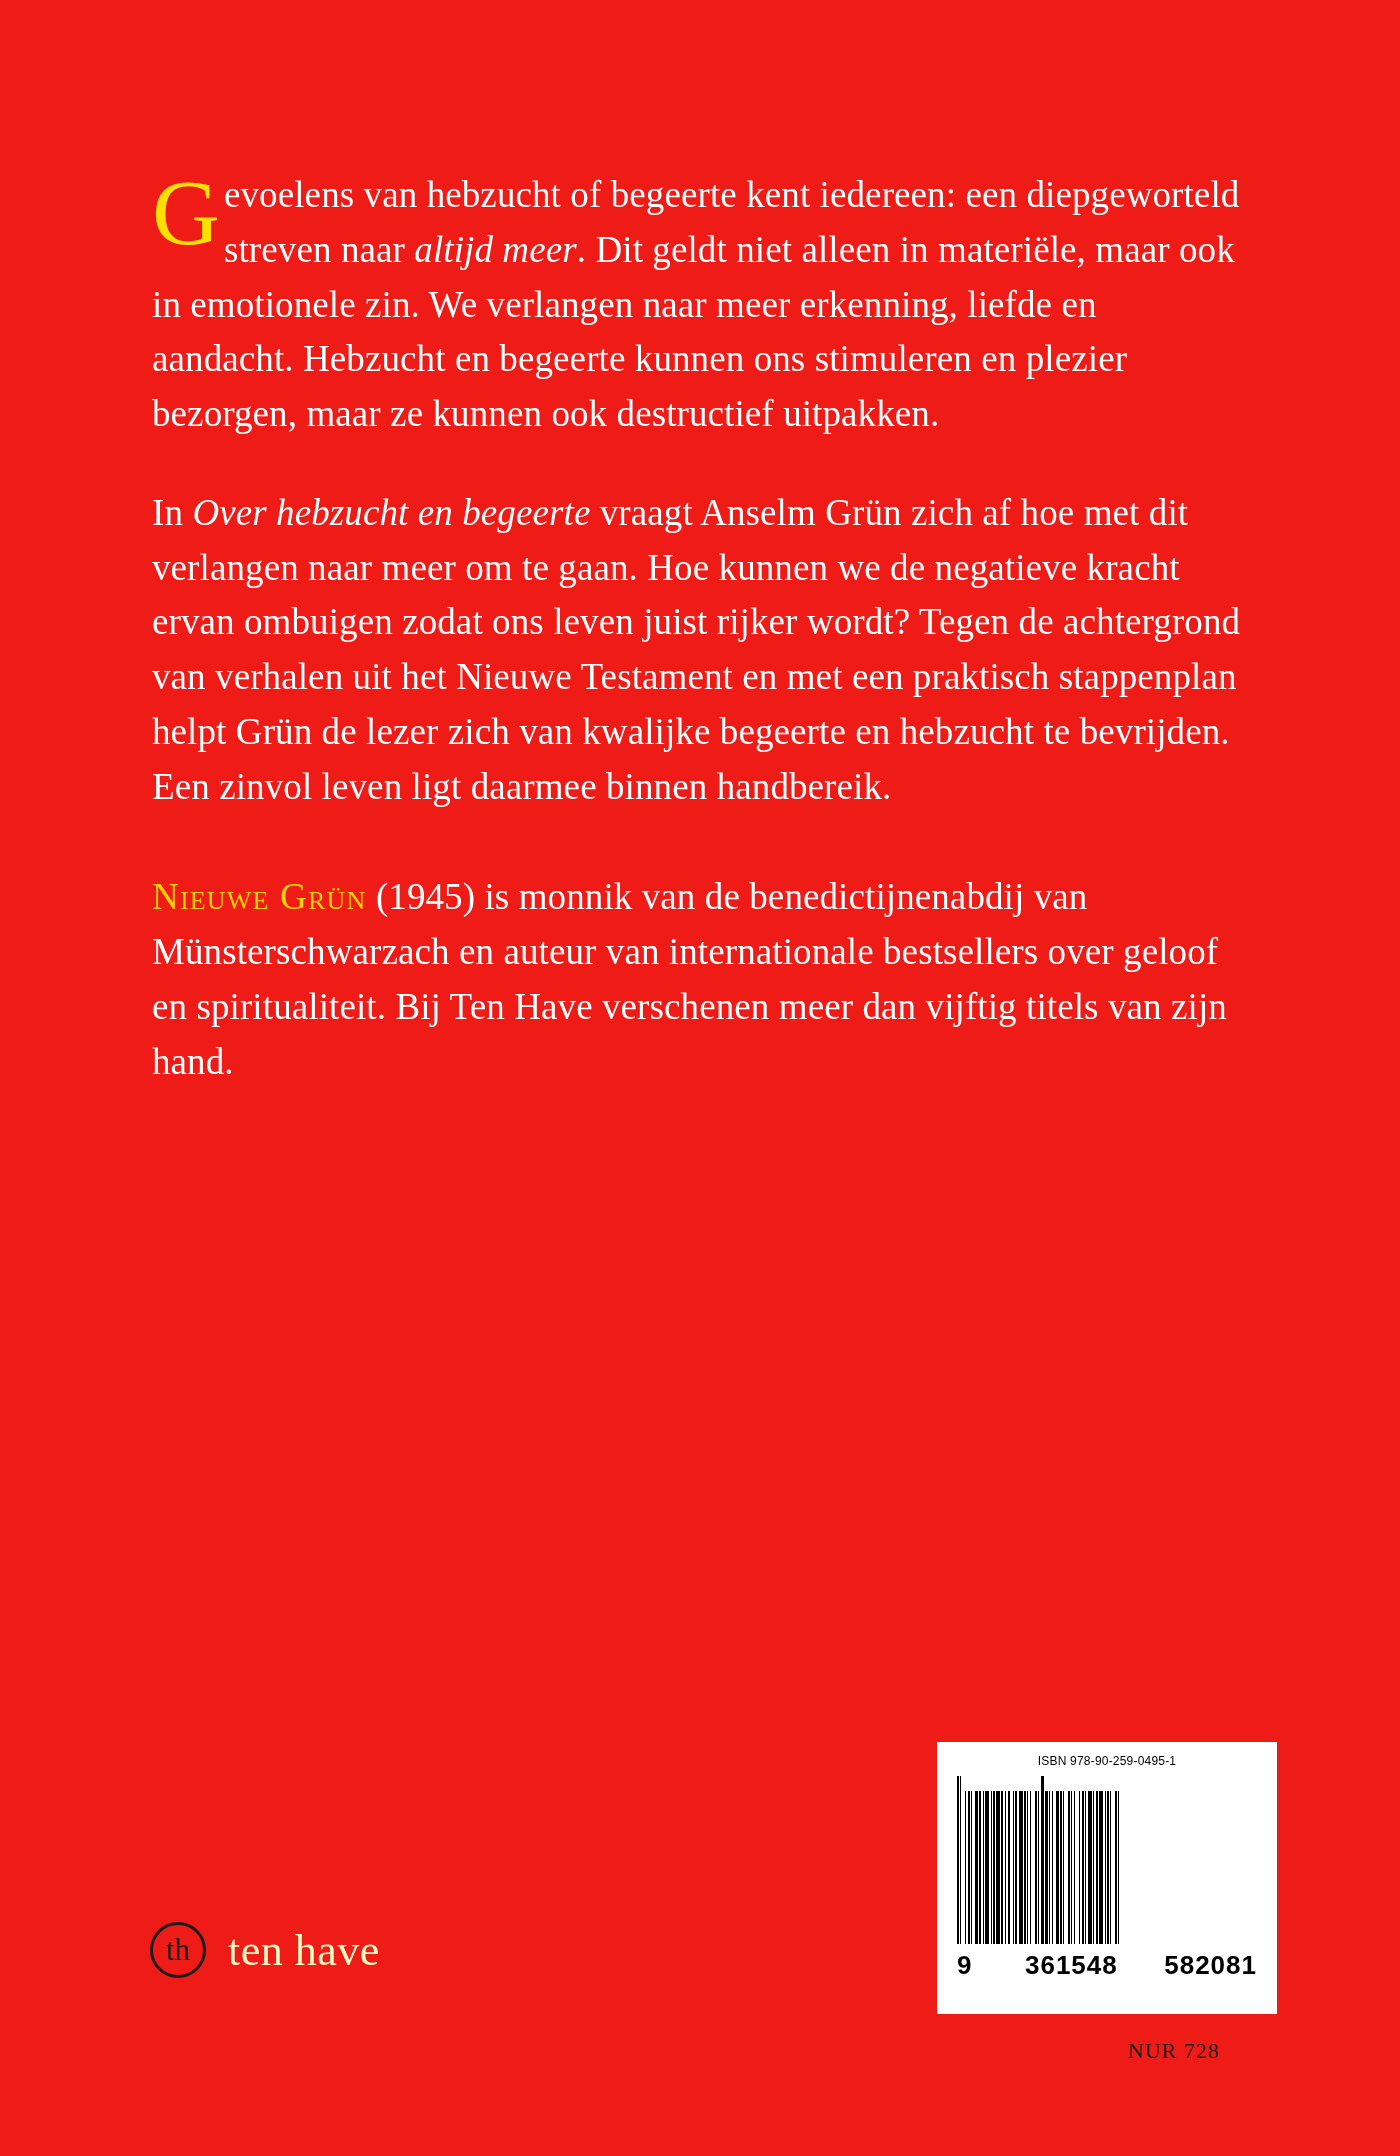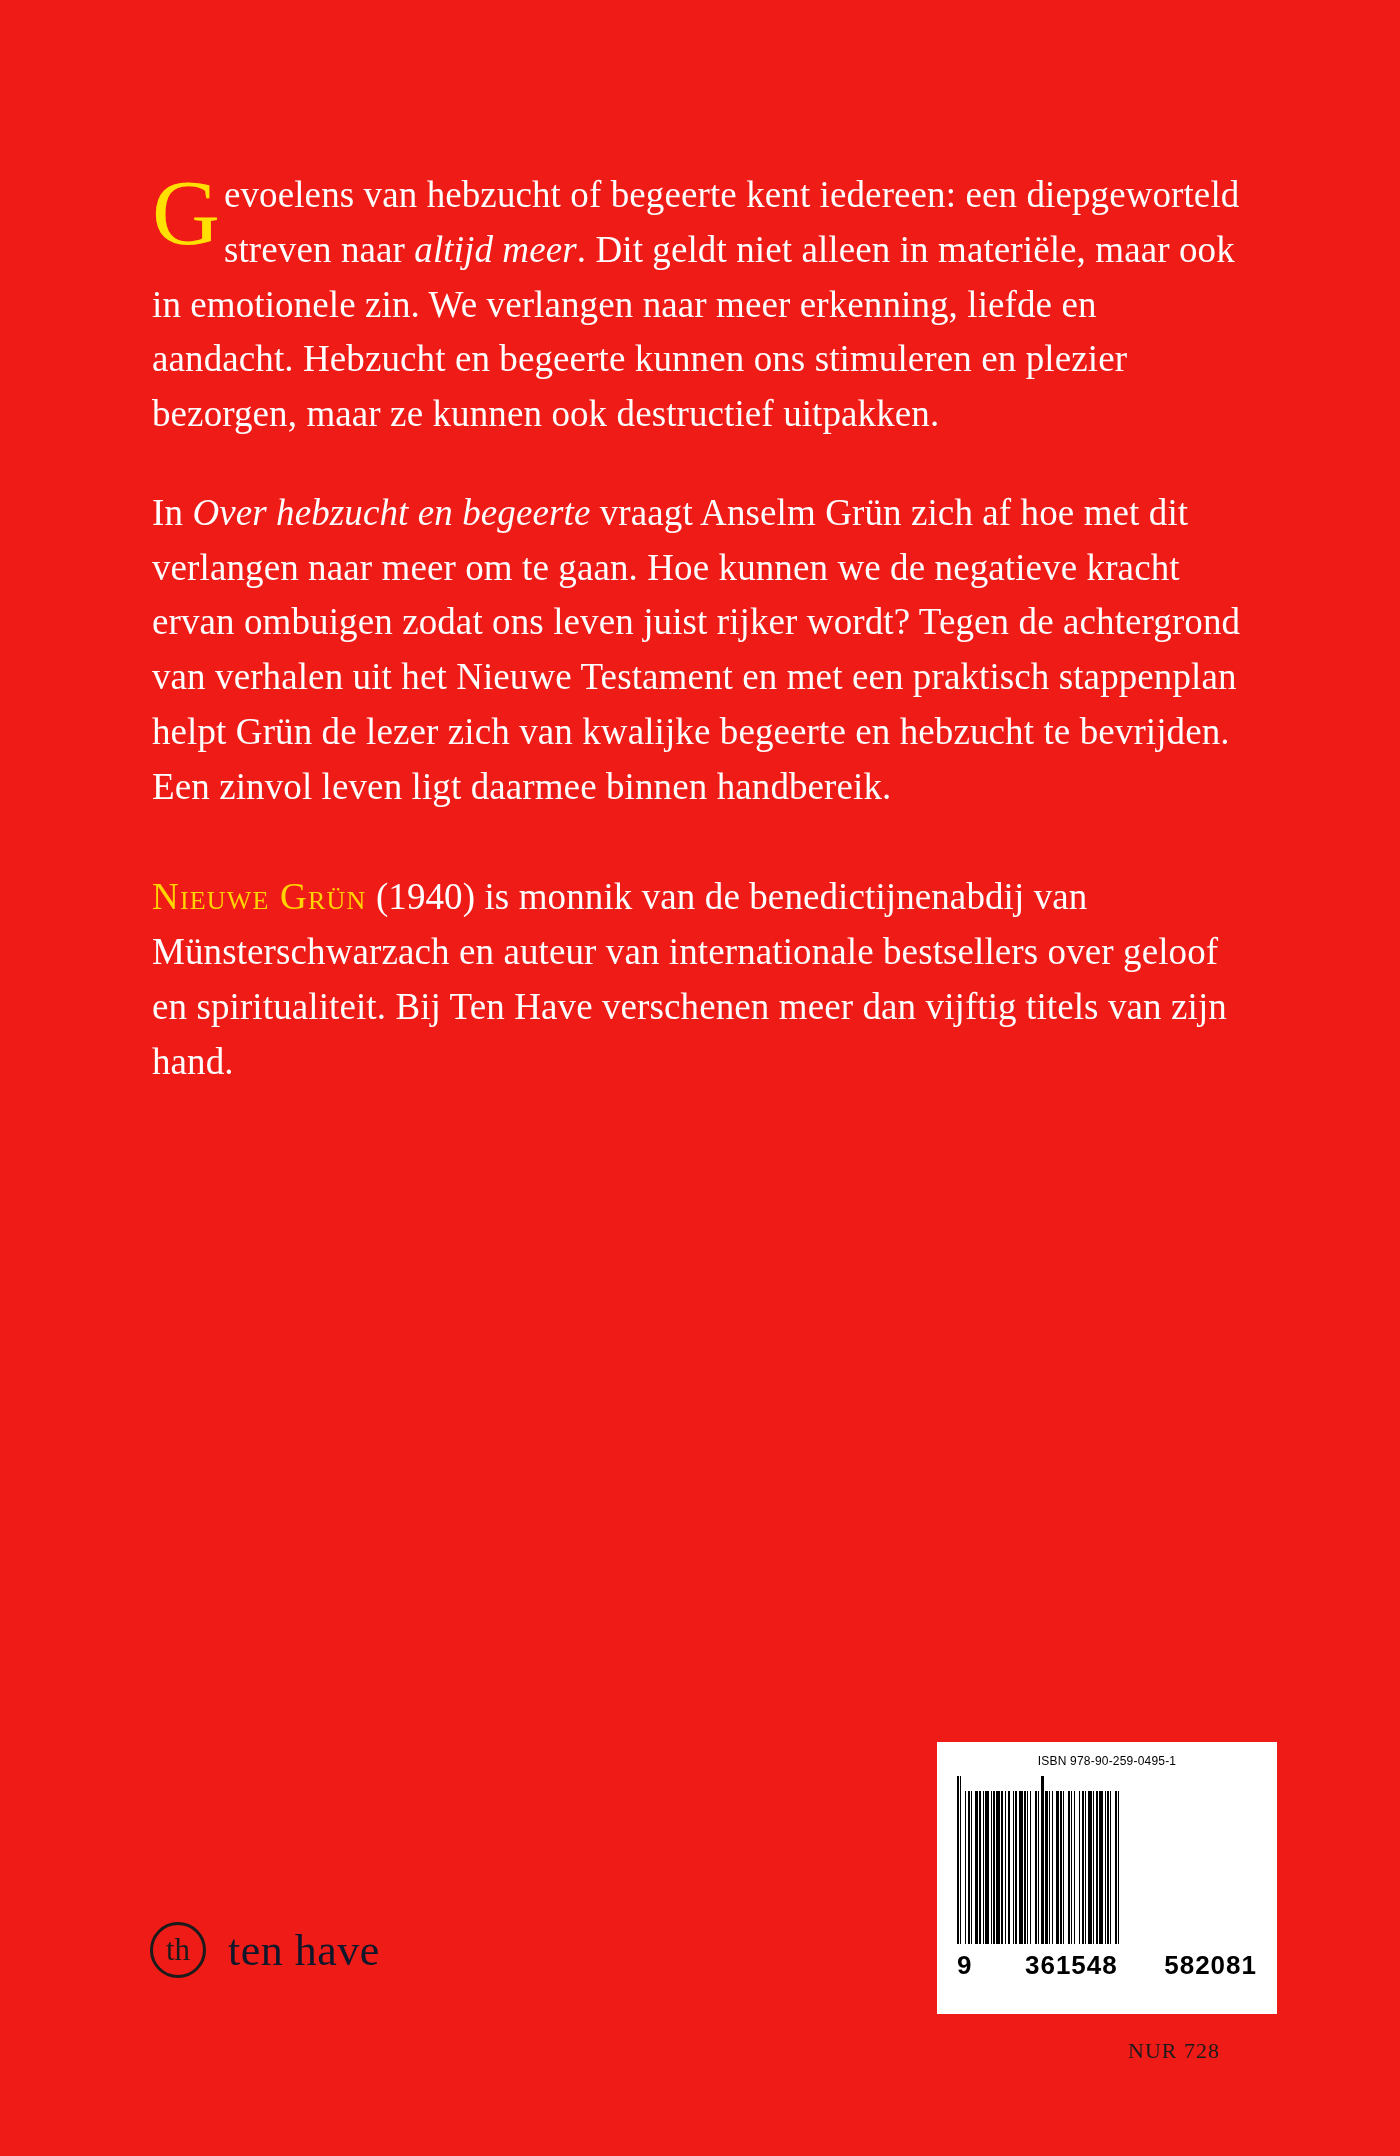--- a/index.html
+++ b/index.html
@@ -90,21 +90,21 @@
     font-family: "Liberation Serif", serif;
     font-size: 31px;
     color: #1b1b1b;
     line-height: 1;
     position: relative;
     top: -1px;
   }
   .publisher-name {
     font-family: "Liberation Serif", serif;
     font-size: 44px;
-    color: #0f172a;
+    color: #fef9c3;
     letter-spacing: 0.5px;
   }
 
   
   .barcode-box {
     position: absolute;
     right: 123px;
     bottom: 142px;
     width: 340px;
     height: 272px;
@@ -168,21 +168,21 @@
 
     <p class="para dropcap-para">
       <span class="dropcap">G</span><span>evoelens van hebzucht of begeerte kent iedereen: een diepgeworteld streven naar </span><span class="it">altijd meer</span><span>. Dit geldt niet alleen in materiële, maar ook in emotionele zin. We verlangen naar meer erkenning, liefde en aandacht. Hebzucht en begeerte kunnen ons stimuleren en plezier bezorgen, maar ze kunnen ook destructief uitpakken.</span>
     </p>
 
     <p class="para">
       <span>In </span><span class="it">Over hebzucht en begeerte</span><span> vraagt Anselm Grün zich af hoe met dit verlangen naar meer om te gaan. Hoe kunnen we de negatieve kracht ervan ombuigen zodat ons leven juist rijker wordt? Tegen de achtergrond van verhalen uit het Nieuwe Testament en met een praktisch stappenplan helpt Grün de lezer zich van kwalijke begeerte en hebzucht te bevrijden. Een zinvol leven ligt daarmee binnen handbereik.</span>
     </p>
 
     <p class="para last gap-3">
-      <span class="smallcaps-name">Nieuwe Grün</span><span> (1940) is monnik van de benedictijnenabdij van Münsterschwarzach en auteur van internationale bestsellers over geloof en spiritualiteit. Bij Ten Have verschenen meer dan vijftig titels van zijn hand.</span>
+      <span class="smallcaps-name">Nieuwe Grün</span><span> (1945) is monnik van de benedictijnenabdij van Münsterschwarzach en auteur van internationale bestsellers over geloof en spiritualiteit. Bij Ten Have verschenen meer dan vijftig titels van zijn hand.</span>
     </p>
 
   </div>
 
   <div class="publisher">
     <span class="th-mark">
       <span>th</span>
     </span>
     <span class="publisher-name">ten have</span>
   </div>

